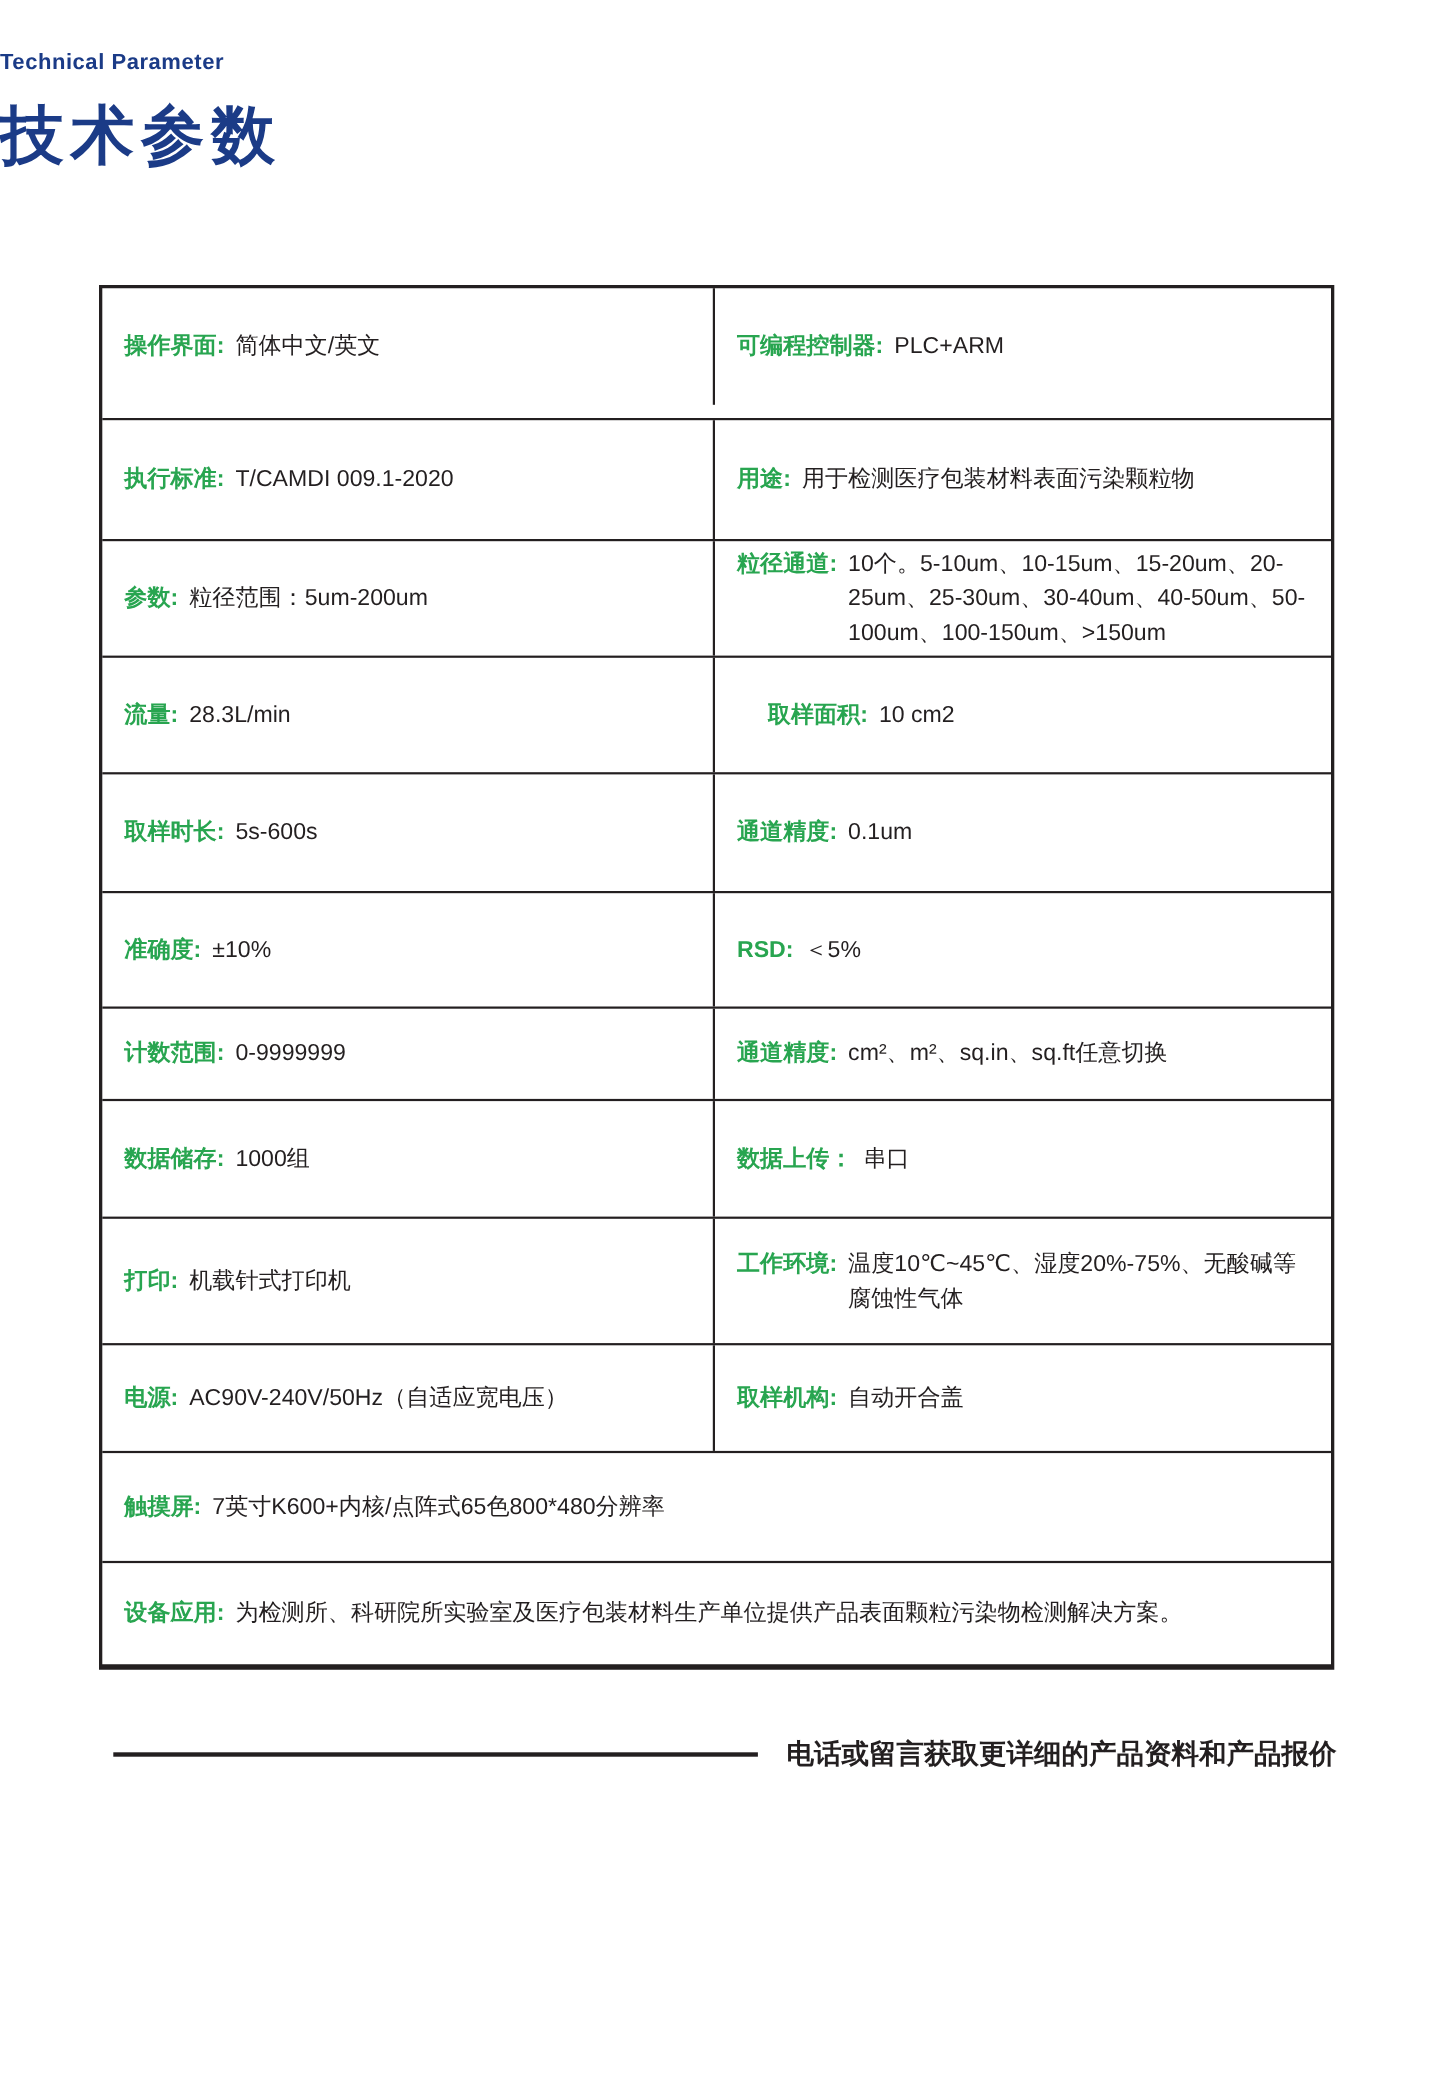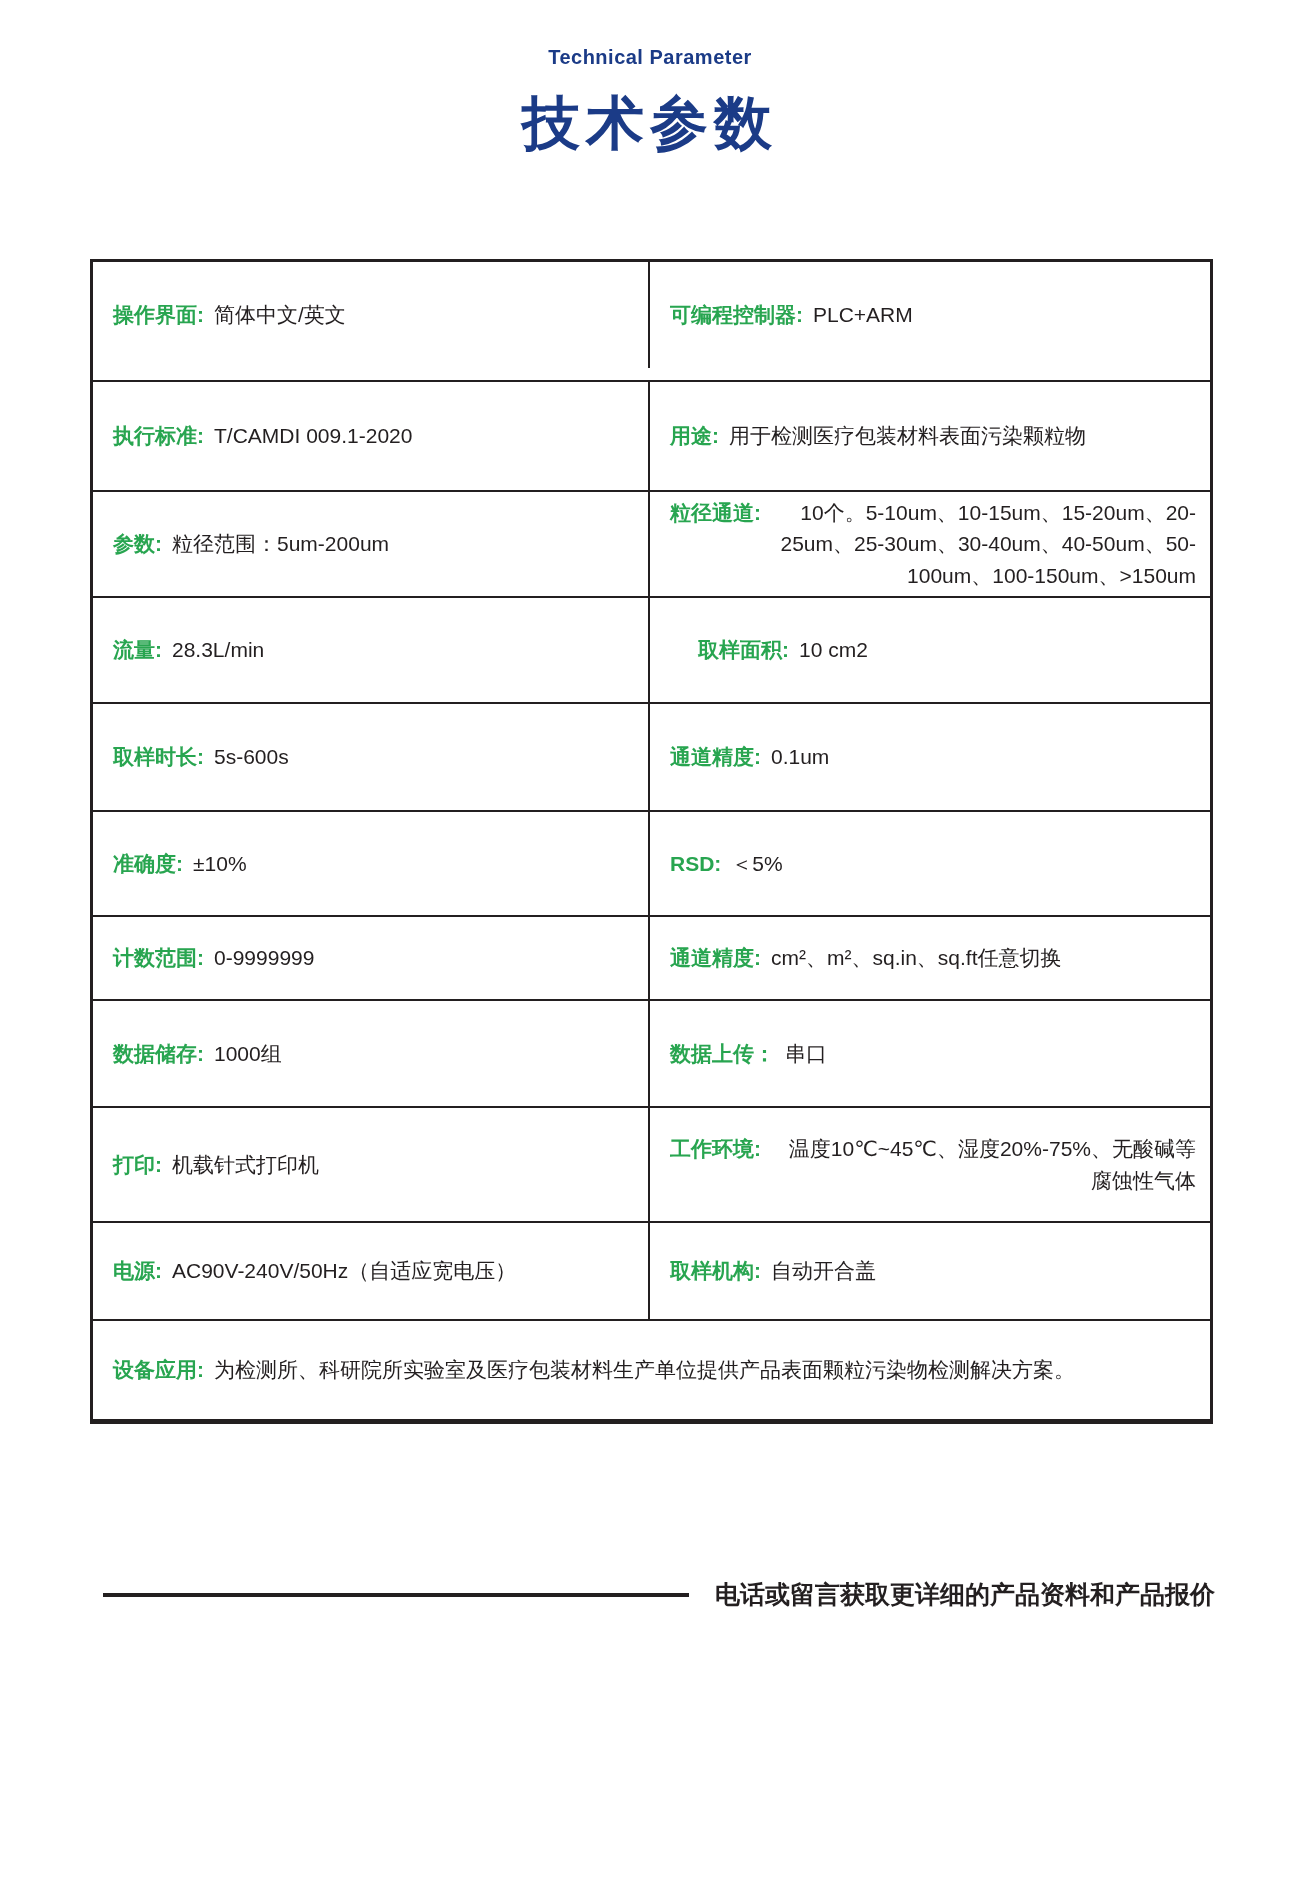--- a/index.html
+++ b/index.html
@@ -2,32 +2,32 @@
 <html><head>
 <meta charset="utf-8">
 <style>
   html,body{margin:0;padding:0;}
   body{
     width:1300px;height:1887px;background:#ffffff;
     font-family:"Liberation Sans","DejaVu Sans",sans-serif;
     position:relative;overflow:hidden;
     -webkit-font-smoothing:antialiased;
   }
-  .header{text-align:center;padding-top:46px;}
+  .header{padding-top:46px;}
   .subtitle{
     color:#1b3b87;font-size:20px;font-weight:bold;letter-spacing:0.5px;
   }
   .title{
     color:#1b3b87;font-size:58px;font-weight:bold;letter-spacing:6px;
     margin-top:16px;
   }
   .spec-table{
     position:absolute;left:90px;top:259px;width:1123px;
     border:3px solid #231f20;border-bottom-width:5px;
-    box-sizing:border-box;background:#fff;text-align:right;
+    box-sizing:border-box;background:#fff;
   }
   .t-row{
     display:flex;border-top:2px solid #231f20;box-sizing:border-box;
     height:107px;
   }
   .t-row:nth-child(1){border-top:none;height:106px;}
   .t-row:nth-child(2){height:110px;margin-top:12px;}
   .t-row:nth-child(3){height:106px;}
   .t-row:nth-child(4){height:106px;gap:28px;}
   .t-row:nth-child(5){height:108px;}
@@ -216,20 +216,28 @@
       </div>
     </div>
     <div class="t-cell right">
       <div class="pair">
         <span class="lbl">取样机构:</span>
         <span class="val">自动开合盖</span>
       </div>
     </div>
   </div>
 
+  <div class="t-row">
+    <div class="t-cell full">
+      <div class="pair">
+        <span class="lbl">触摸屏:</span>
+        <span class="val">7英寸K600+内核/点阵式65色800*480分辨率</span>
+      </div>
+    </div>
+  </div>
 
   <div class="t-row">
     <div class="t-cell full">
       <div class="pair">
         <span class="lbl">设备应用:</span>
         <span class="val">为检测所、科研院所实验室及医疗包装材料生产单位提供产品表面颗粒污染物检测解决方案。</span>
       </div>
     </div>
   </div>
 

